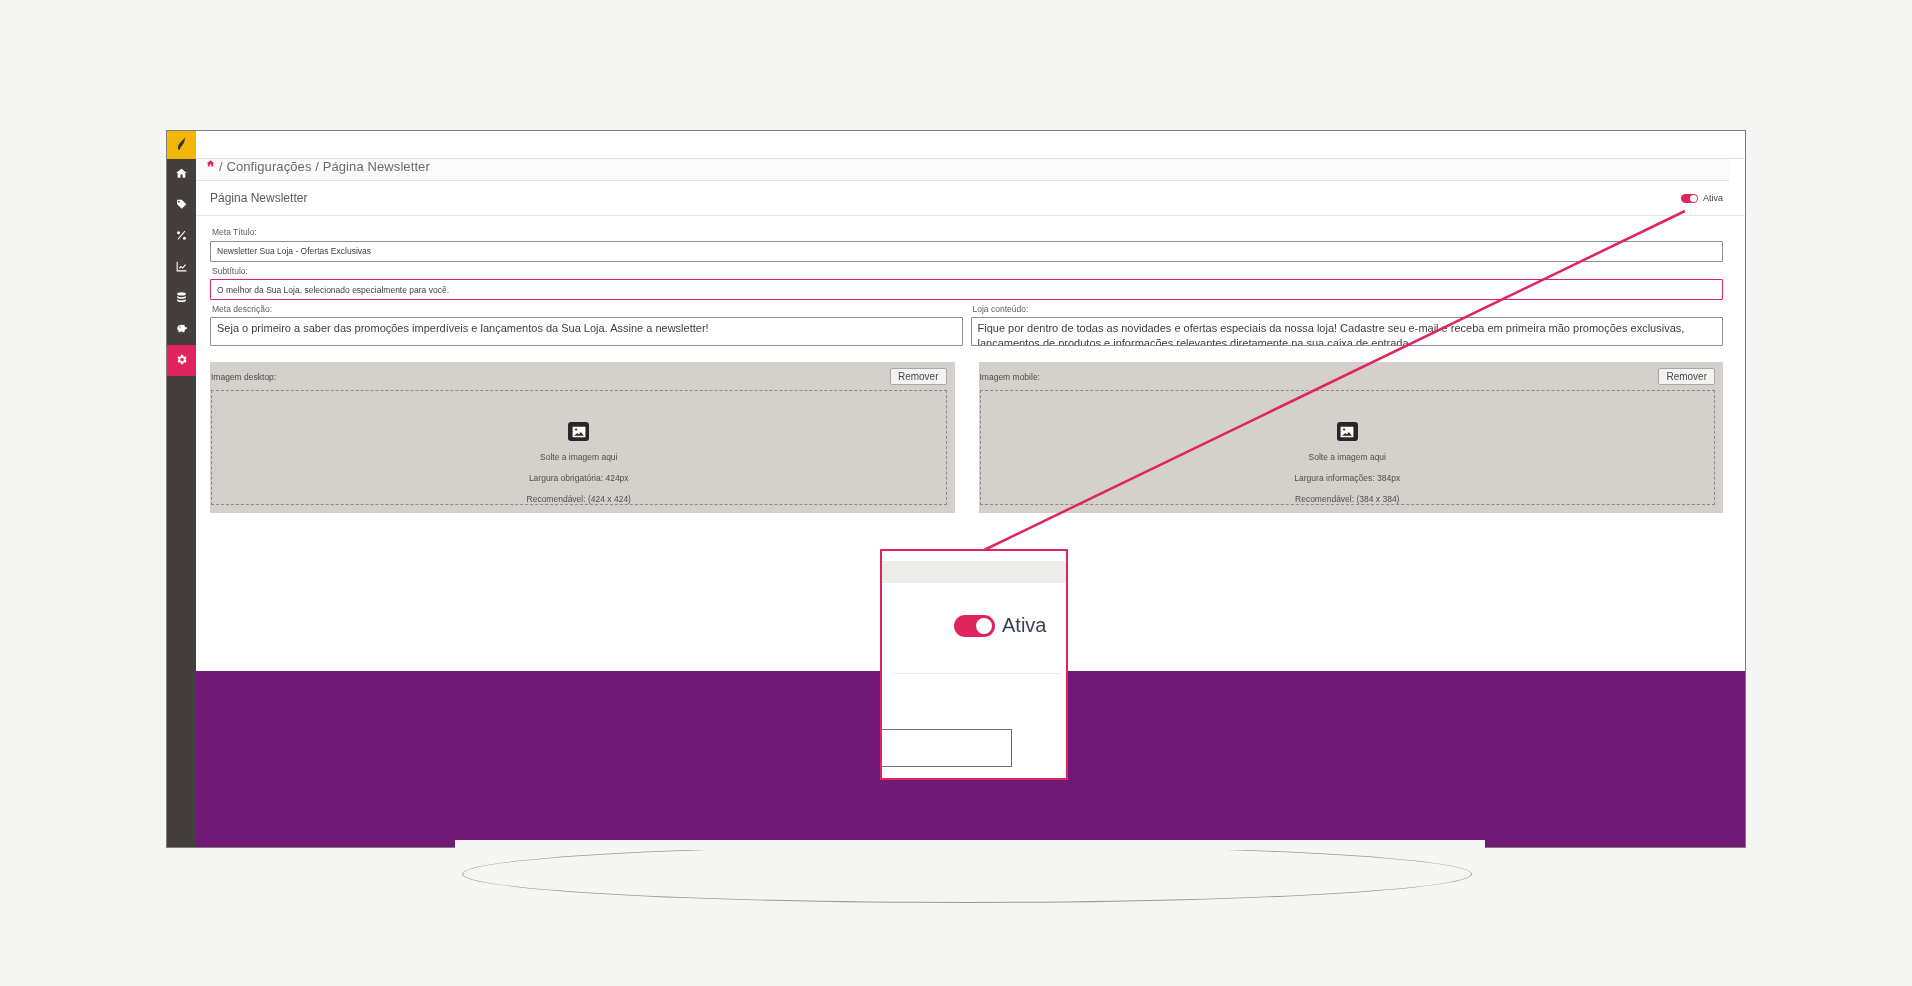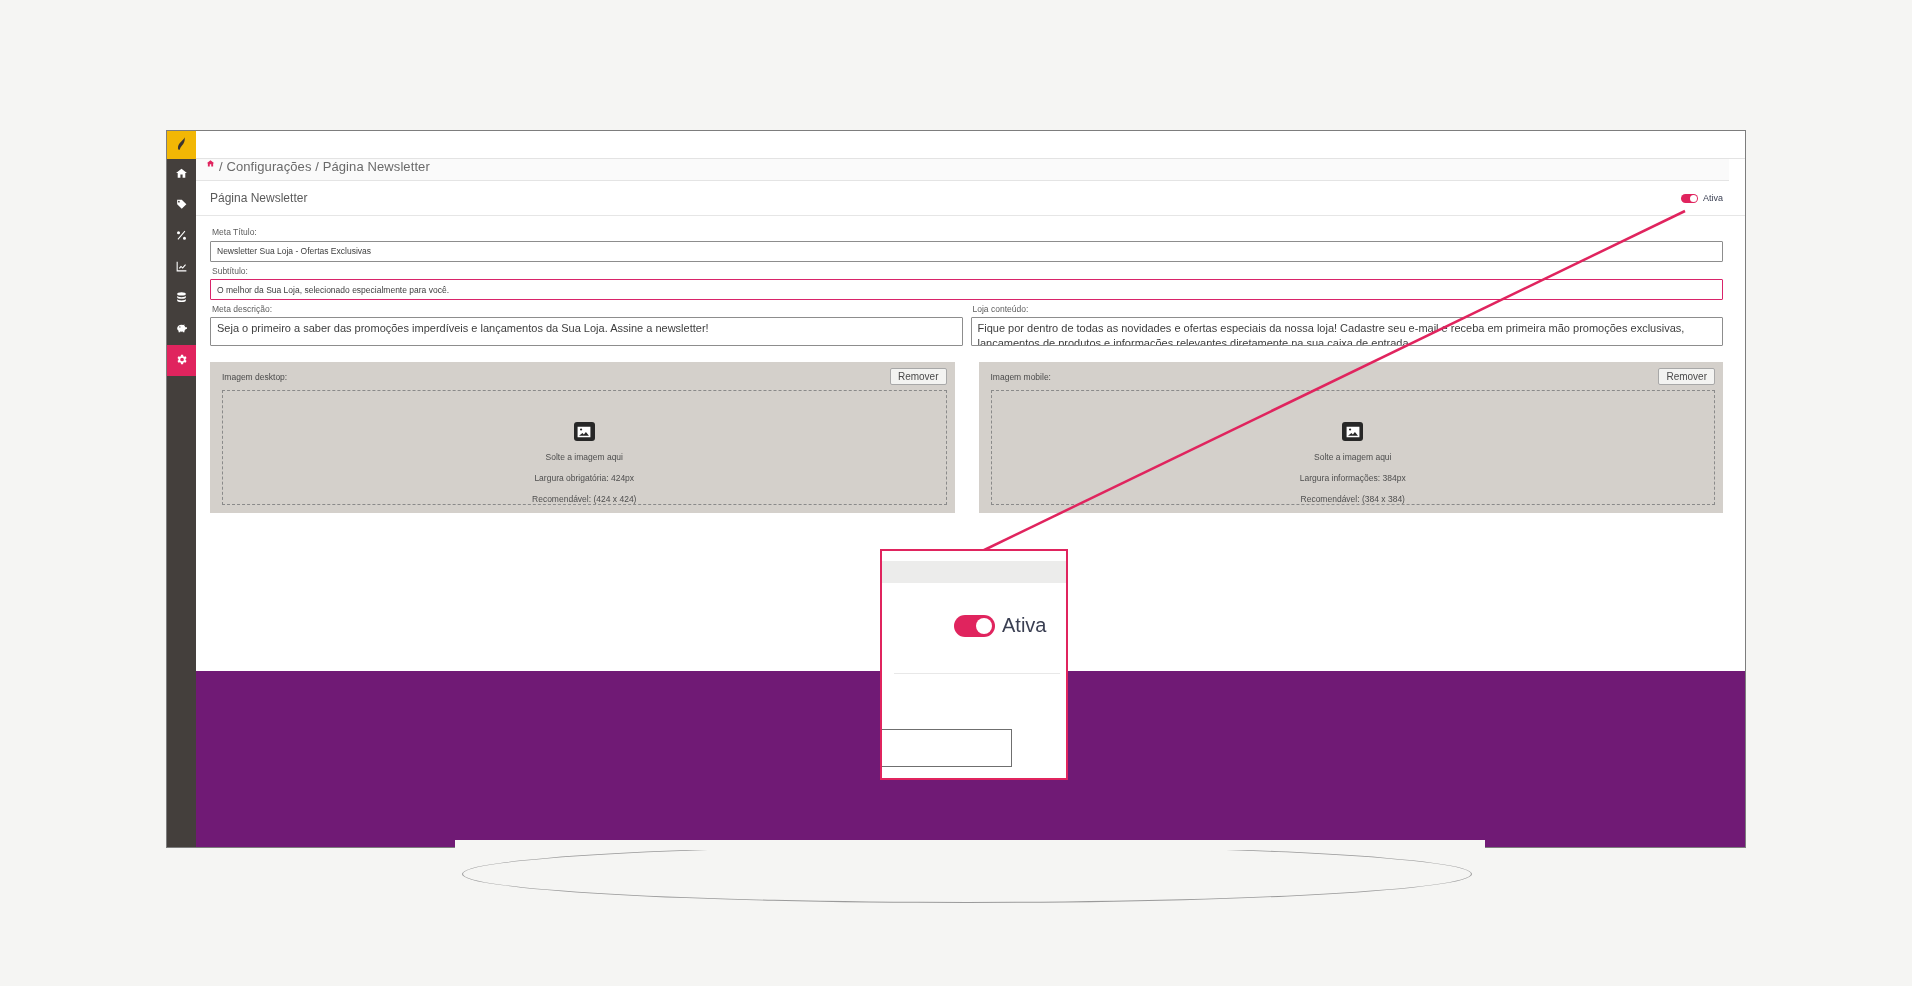--- a/index.html
+++ b/index.html
@@ -143,21 +143,21 @@
     resize:none;
     border-radius:1px;
     outline:none;
   }
 
   
   .upload-row{ display:flex; gap:24px; margin-top:12px; }
   .upload{
     flex:1 1 0; min-width:0;
     background:#d4d0cb;
-    padding:6px 8px 8px 12px;
+    padding:6px 8px 8px 1px;
   }
   .upload-head{
     display:flex; align-items:center; justify-content:space-between;
     margin-bottom:5px;
   }
   .upload-title{ font-size:8.5px; color:#4a4a4a; }
   .btn-remove{
     font-family:"Liberation Sans", sans-serif;
     font-size:10px; color:#4a4a4a;
     background:#f3f3f1;

